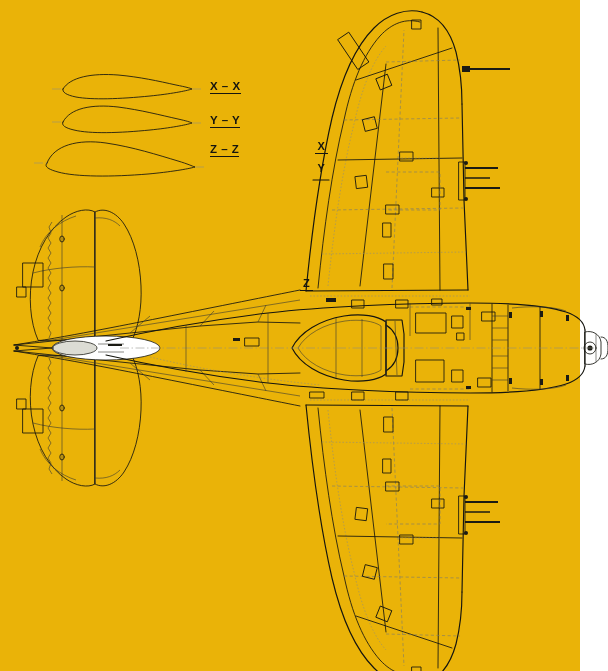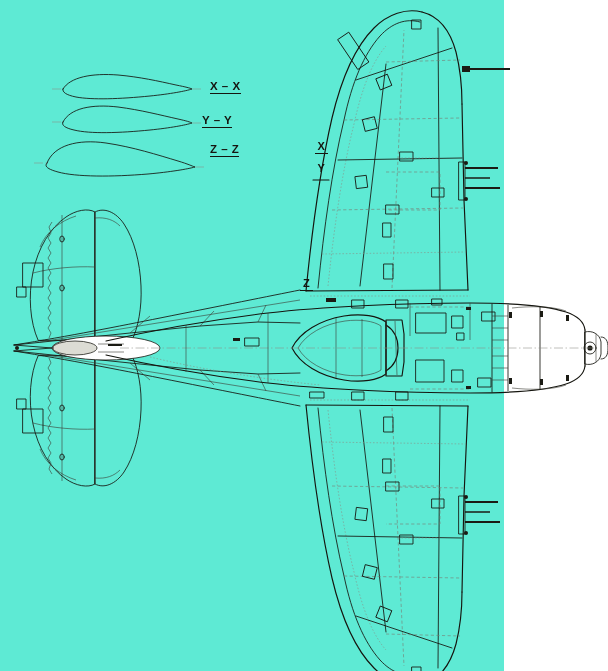--- a/index.html
+++ b/index.html
@@ -11,23 +11,23 @@
   body {
     width: 608px;
     height: 671px;
     position: relative;
     overflow: hidden;
     font-family: "Liberation Sans", sans-serif;
   }
   #sheet {
     position: absolute;
     left: 0; top: 0;
-    width: 504px;
+    width: 580px;
     height: 671px;
-    background: #5eead4;
+    background: #eab308;
   }
   svg#drawing {
     position: absolute;
     left: 0; top: 0;
     width: 608px;
     height: 671px;
     display: block;
   }
   .lbl {
     position: absolute;
@@ -366,21 +366,21 @@
     </g>
 
     <g>
       <line class="sth" x1="313" y1="180" x2="329" y2="180"></line>
     </g>
 
   </svg>
 
   <div class="lbl sec-lbl" style="left:210px; top:80px;">X – X</div>
 
-  <div class="lbl sec-lbl" style="left:202px; top:114px;">Y – Y</div>
+  <div class="lbl sec-lbl" style="left:210px; top:114px;">Y – Y</div>
 
   <div class="lbl sec-lbl" style="left:210px; top:143px;">Z – Z</div>
 
   <div class="lbl mark-lbl" style="left:315px; top:140px; width:13px;">X</div>
 
   <div class="lbl mark-lbl" style="left:315px; top:162px; width:13px; border-bottom:none;">Y</div>
 
   <div class="lbl mark-lbl" style="left:300px; top:277px; width:13px;">Z</div>
 
 </div>

